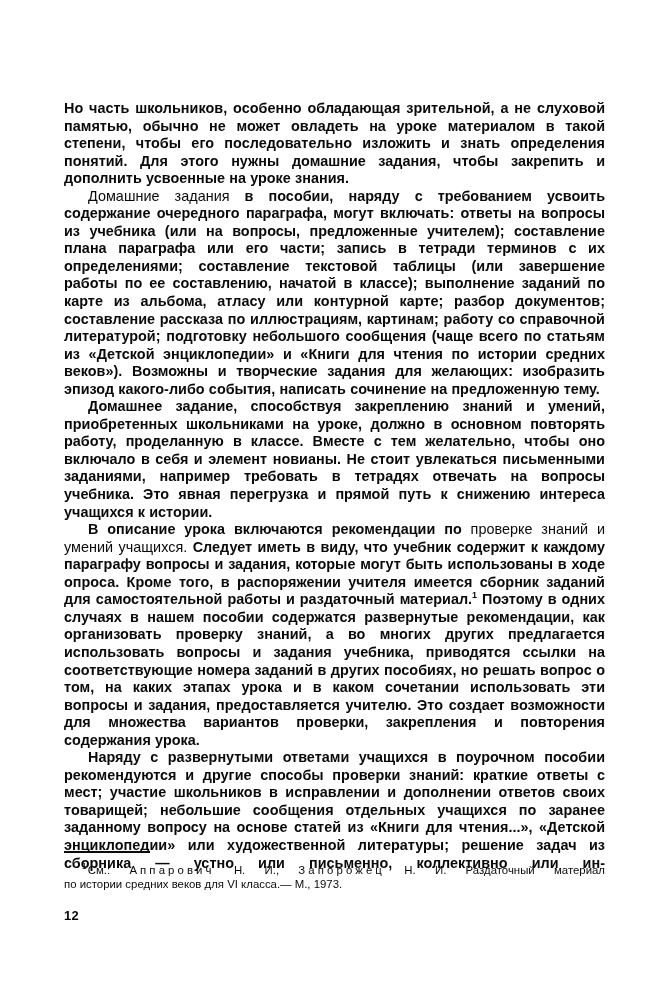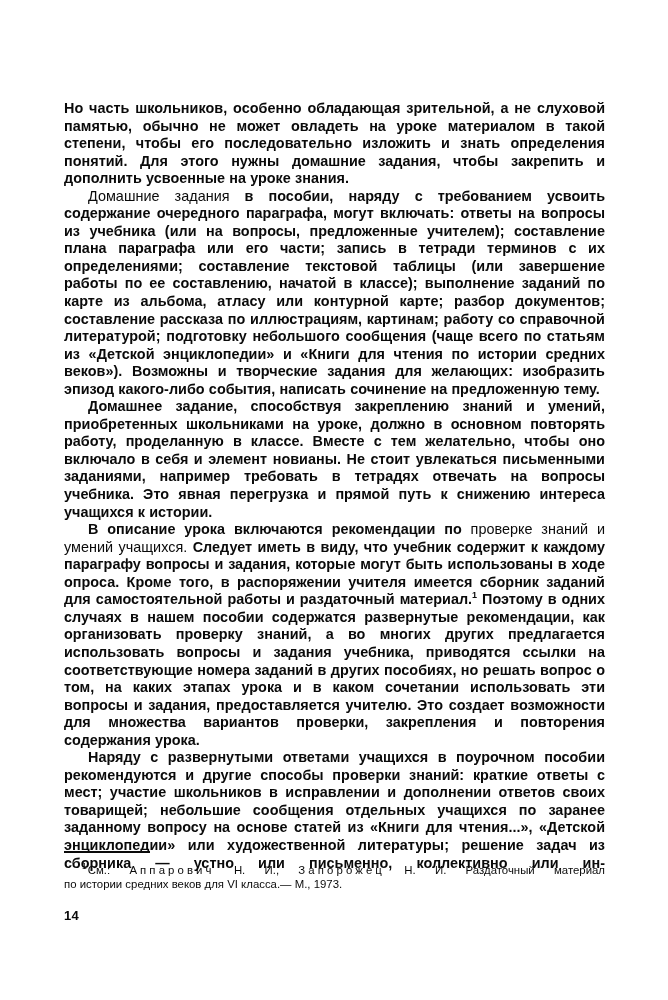--- a/index.html
+++ b/index.html
@@ -128,15 +128,15 @@
 
   <div class="footnote-rule"></div>
 
   <div class="footnote">
     <p class="fn-line l1">
       <sup class="fnmark">1</sup><span>См.: </span><span class="spaced">Аппарович</span><span> Н. И., </span><span class="spaced">Запорожец</span><span> Н. И. </span><span>Раздаточный материал</span>
     </p>
     <p class="fn-line">по истории средних веков для VI класса.— М., 1973.</p>
   </div>
 
-  <div class="folio">14</div>
+  <div class="folio">12</div>
 
 </div>
 
 </body></html>

